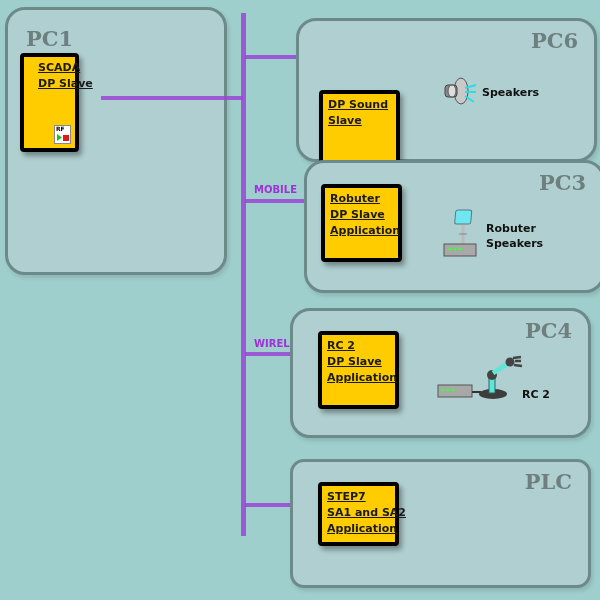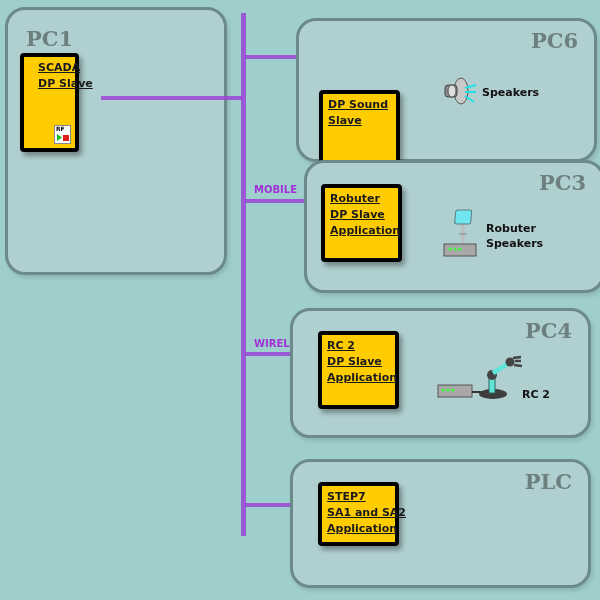--- a/index.html
+++ b/index.html
@@ -98,20 +98,20 @@
   <line x1="35" y1="37" x2="44" y2="37" stroke="#333" stroke-width="2"></line>
   <ellipse cx="56" cy="39" rx="14" ry="5" fill="#3d3d3d"></ellipse>
   <rect x="52" y="22" width="6" height="16" fill="#5fe6d6" stroke="#2a6660"></rect>
   <circle cx="55" cy="20" r="5" fill="#444"></circle>
   <line x1="56" y1="18" x2="72" y2="8" stroke="#5fe6d6" stroke-width="5"></line>
   <circle cx="73" cy="7" r="4.5" fill="#444"></circle>
   <path d="M76 3 L84 2 M77 10 L85 11 M78 6 L84 6" stroke="#444" stroke-width="2.5" fill="none"></path>
 </svg>
 <span class="device-label" style="left:522px;top:387px;">RC 2</span>
 
-<div class="node" style="left:290px;top:459px;width:301px;height:129px;">
+<div class="node" style="left:290px;top:459px;width:301px;height:129px;border-radius:14px;">
   <span class="node-title right">PLC</span>
 </div>
 <div class="app" style="left:318px;top:482px;width:81px;height:64px;">
   <span class="app-line">STEP7</span>
   <span class="app-line">SA1 and SA2</span>
   <span class="app-line">Application</span>
 </div>
 
 </body></html>

